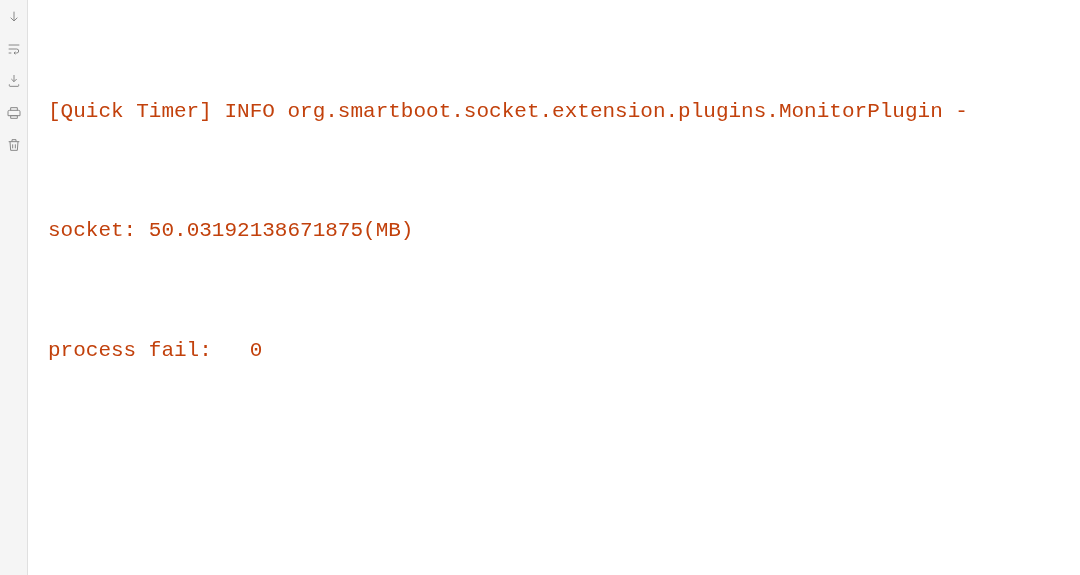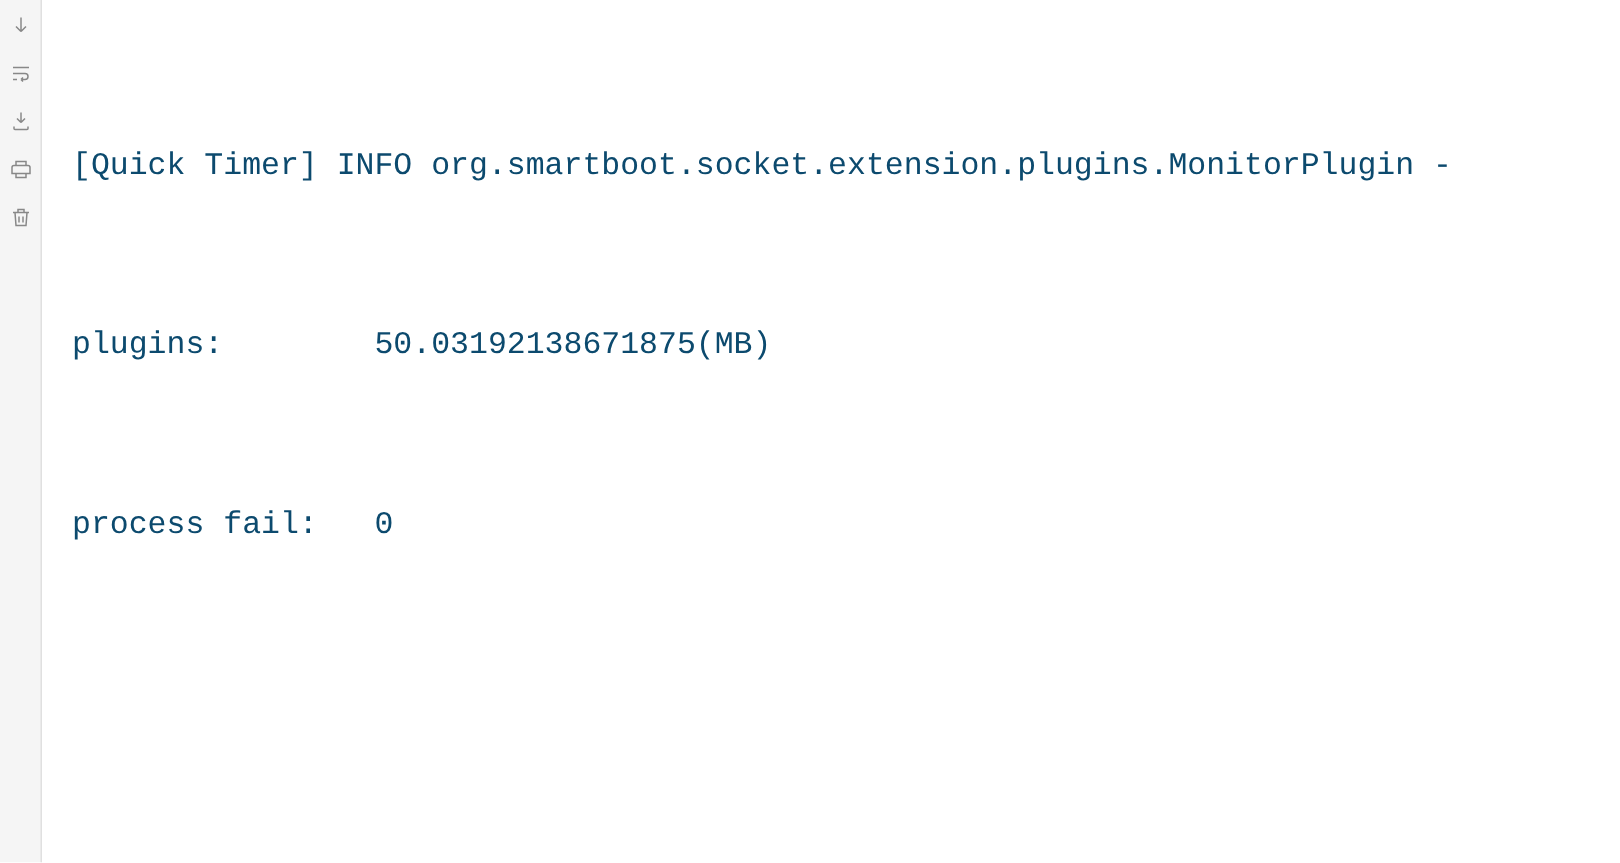--- a/index.html
+++ b/index.html
@@ -40,21 +40,21 @@
     .sidebar-icon svg {
       width: 16px;
       height: 16px;
       stroke: #888;
       fill: none;
       stroke-width: 1.5;
     }
     .console {
       flex: 1;
       padding: 12px 12px 12px 20px;
-      color: #0c4a6e;
+      color: #c2410c;
       white-space: pre;
       overflow: hidden;
     }
     .log-line {
       display: block;
     }
   </style>
 </head>
 <body>
 
@@ -81,21 +81,21 @@
   </div>
   <div class="sidebar-icon">
     <svg viewBox="0 0 24 24">
         <path d="M4 7h16M9 7V4h6v3M6 7l1 13h10l1-13M10 11v6M14 11v6"></path>
       </svg>
   </div>
 </div>
 
 <div class="console">
   <span class="log-line">[Quick Timer] INFO org.smartboot.socket.extension.plugins.MonitorPlugin -</span>
-  <span class="log-line">plugins:	50.03192138671875(MB)</span>
+  <span class="log-line">socket:	50.03192138671875(MB)</span>
   <span class="log-line">process fail:	0</span>
   
   
   
   
   
   
   
   
   

